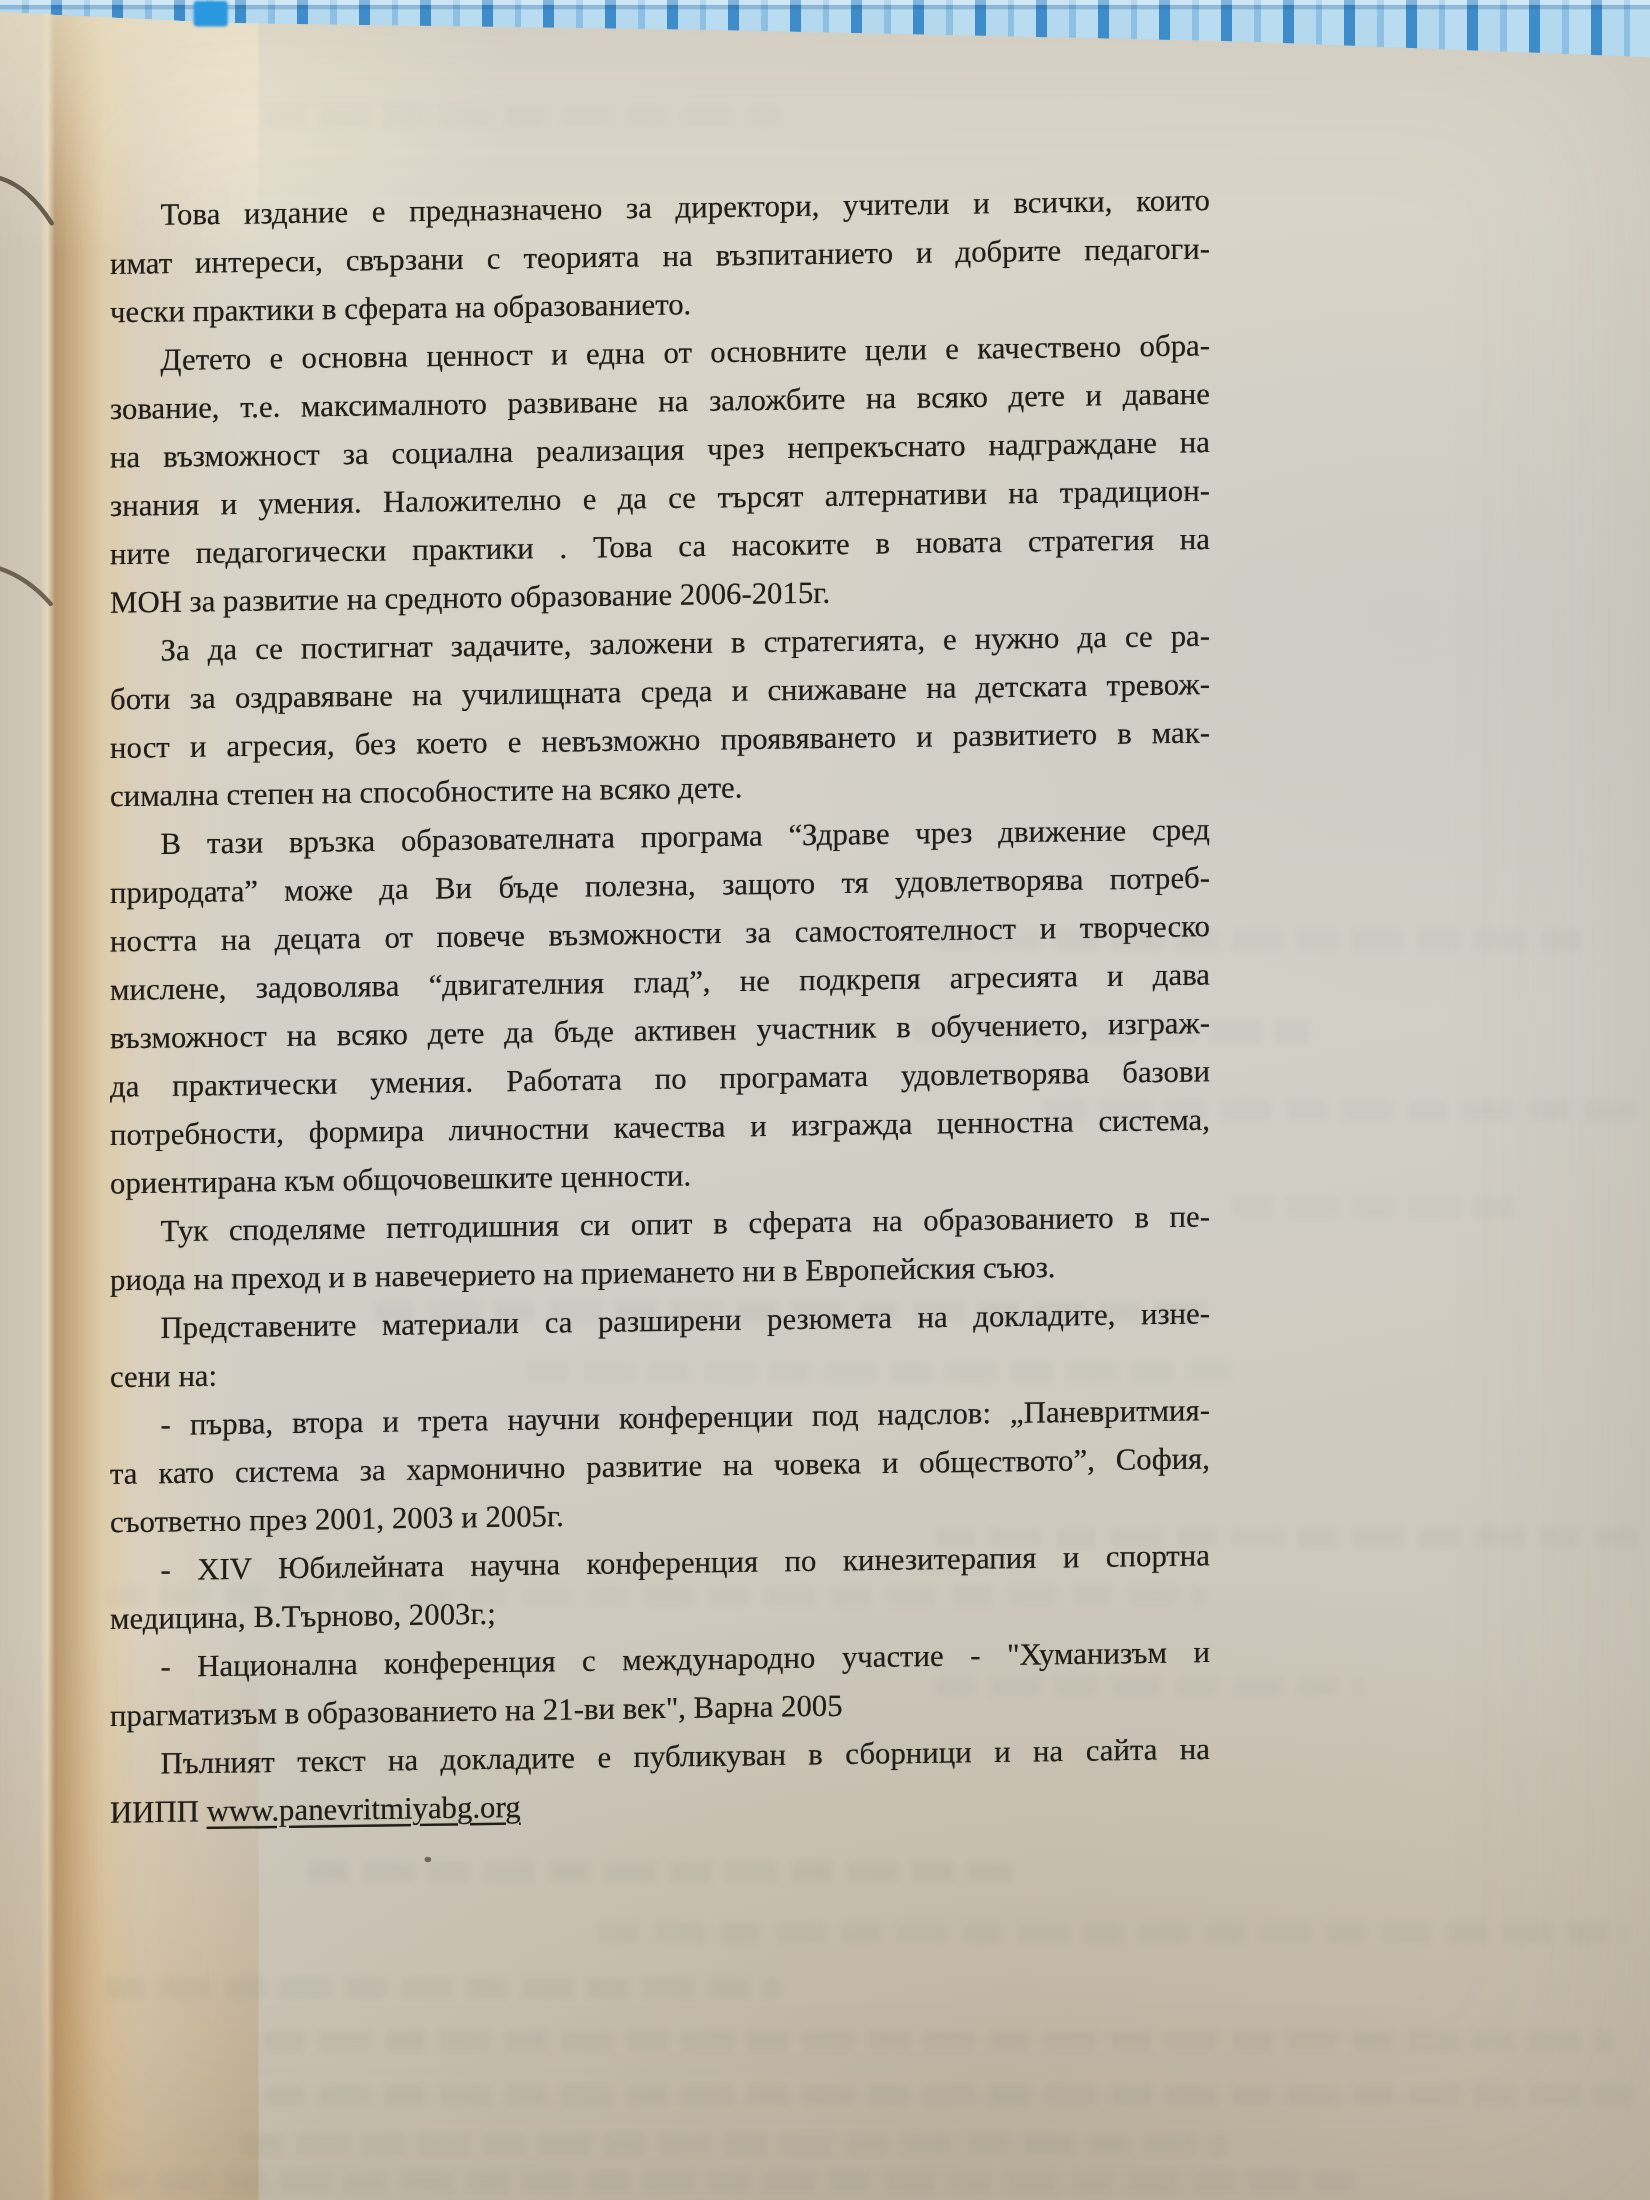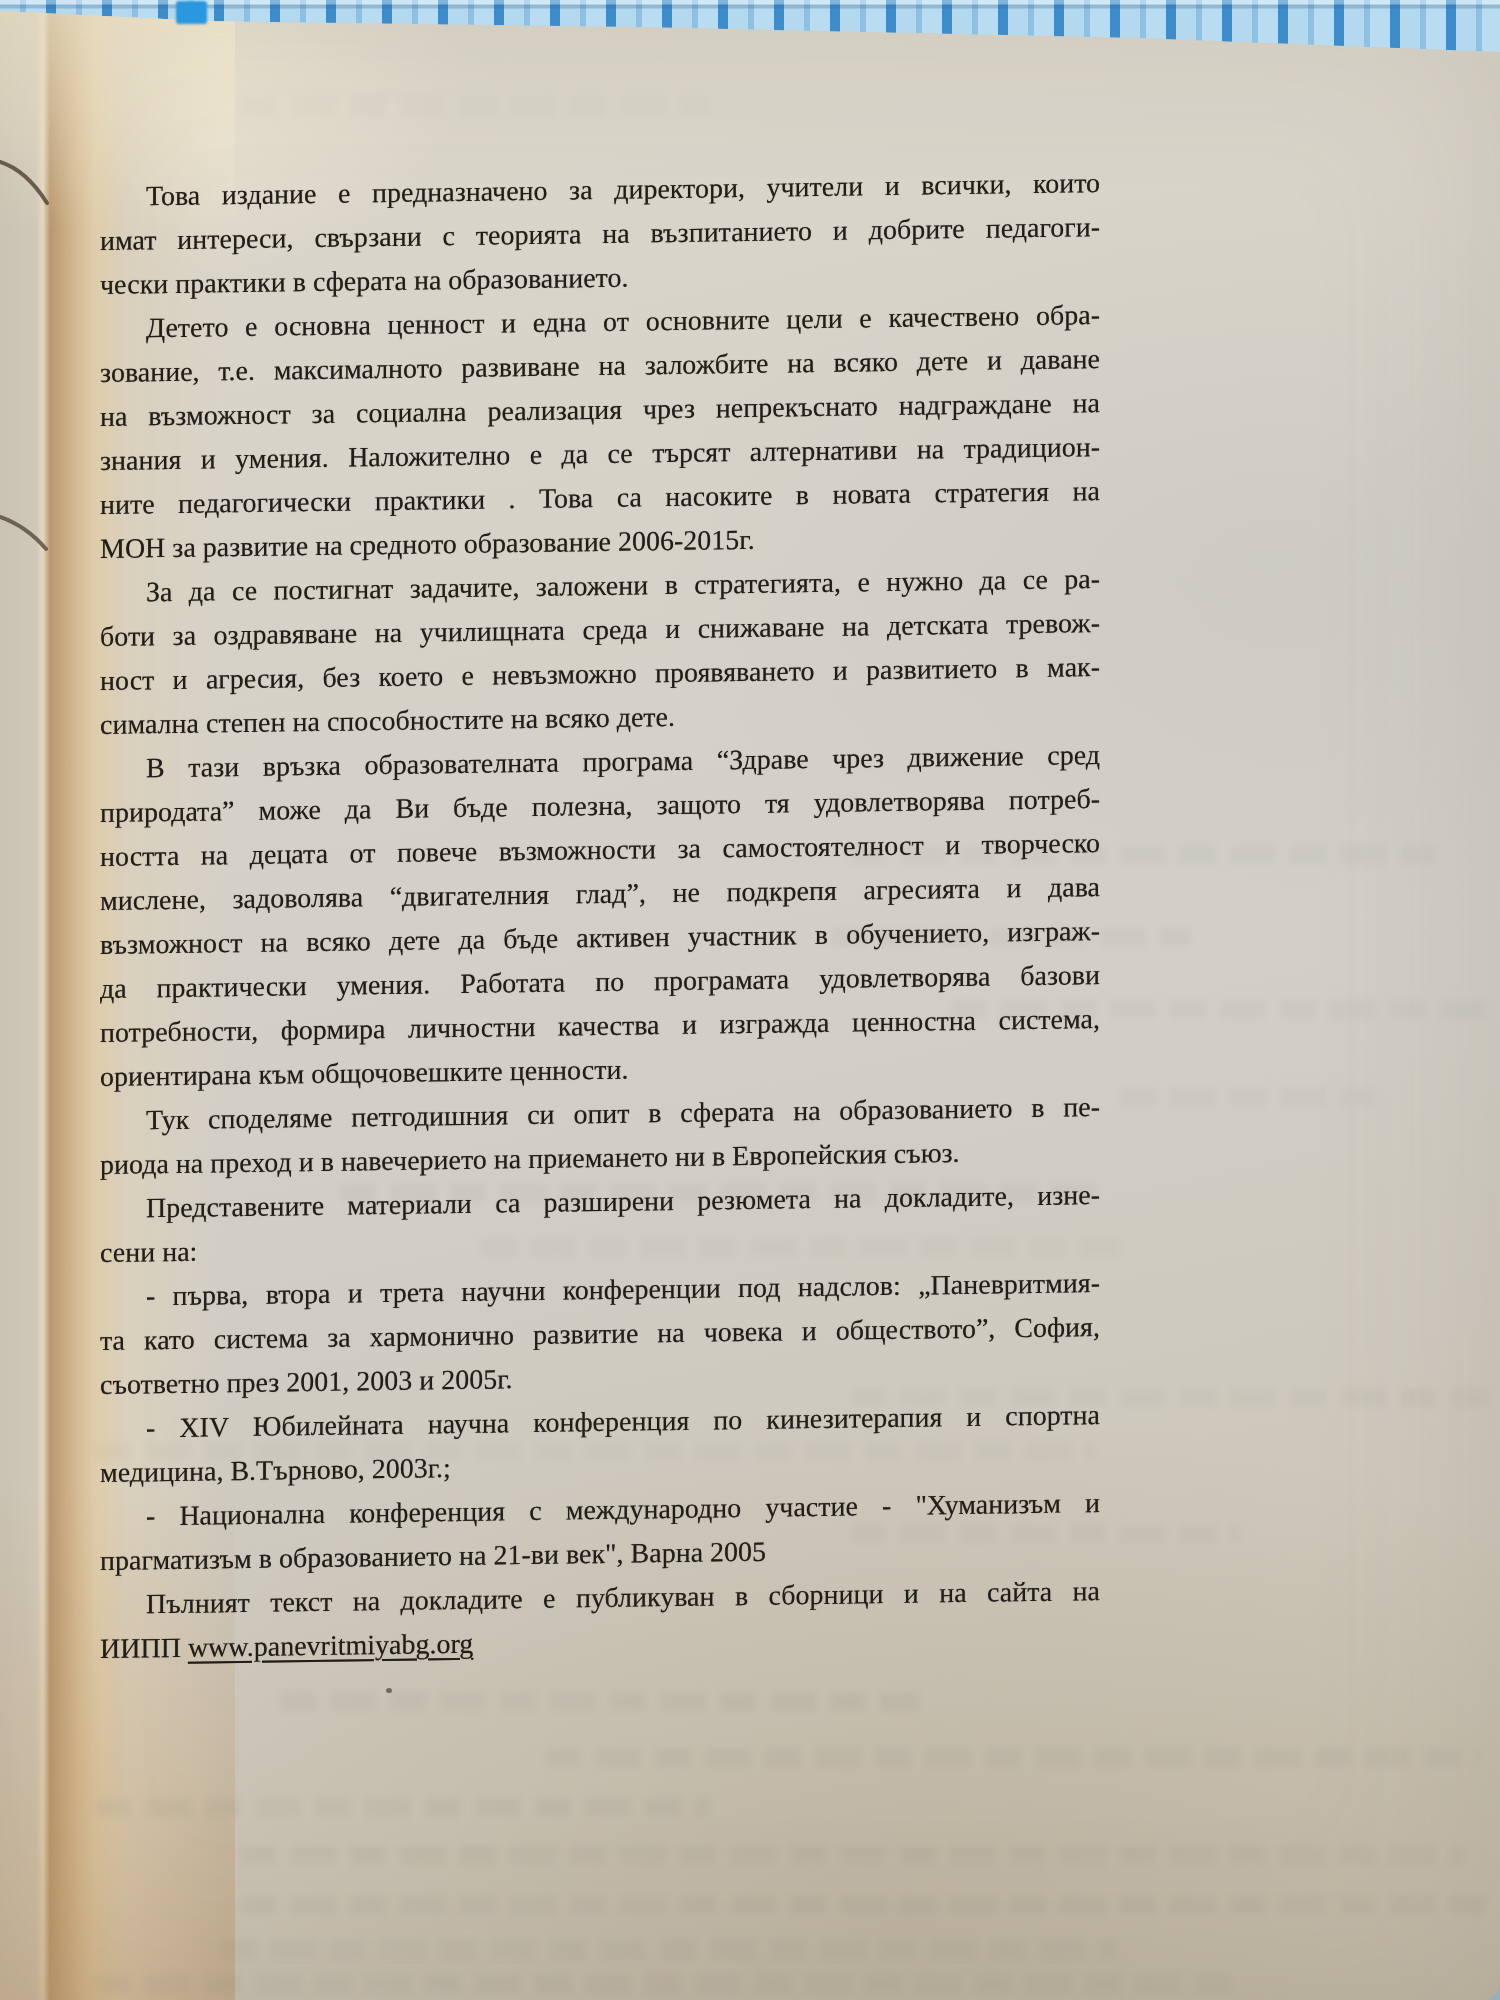--- a/index.html
+++ b/index.html
@@ -24,21 +24,20 @@
 
   
   .page{
     position:absolute;inset:0;z-index:2;
     clip-path:polygon(0 11px,60px 14px,165px 19px,205px 21px,640px 27px,1140px 38px,1500px 52px,1500px 100%,0 100%);
     background:
       radial-gradient(900px 520px at 85% 28%, rgba(140,150,160,.10), transparent 70%),
       radial-gradient(1250px 720px at 60% 96%, rgba(150,132,100,.22), transparent 72%),
       radial-gradient(520px 300px at 7% 4%, rgba(250,240,214,.55), transparent 70%),
       linear-gradient(168deg,#dcd7ca 0%,#d6d2c8 30%,#d1cec6 55%,#cdc7ba 78%,#c5bbaa 100%);
-    border-radius: 17px;
   }
   .page::after{ 
     content:"";position:absolute;inset:0;pointer-events:none;
     box-shadow:inset 0 0 190px rgba(115,105,85,.16);
   }
 
   
   .gutter{
     position:absolute;left:0;top:0;bottom:0;width:235px;
     background:linear-gradient(90deg,

